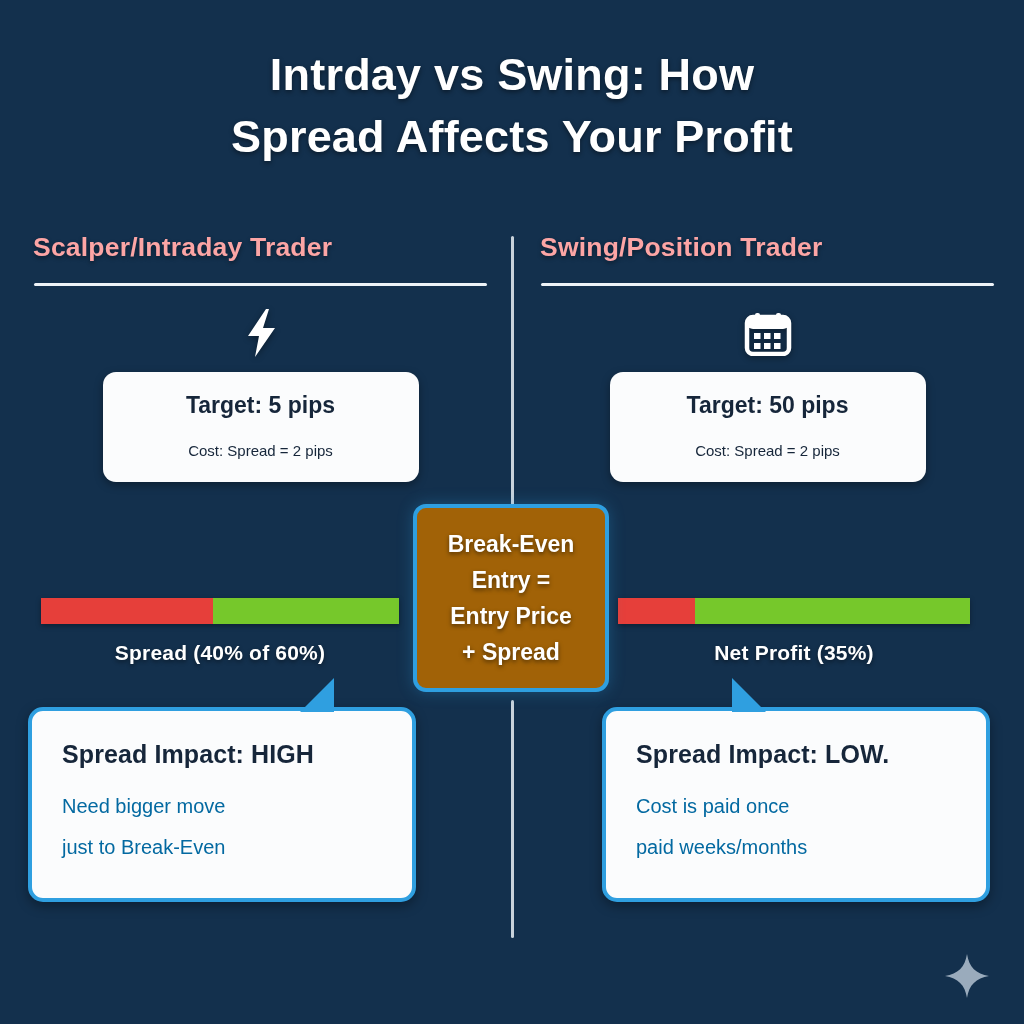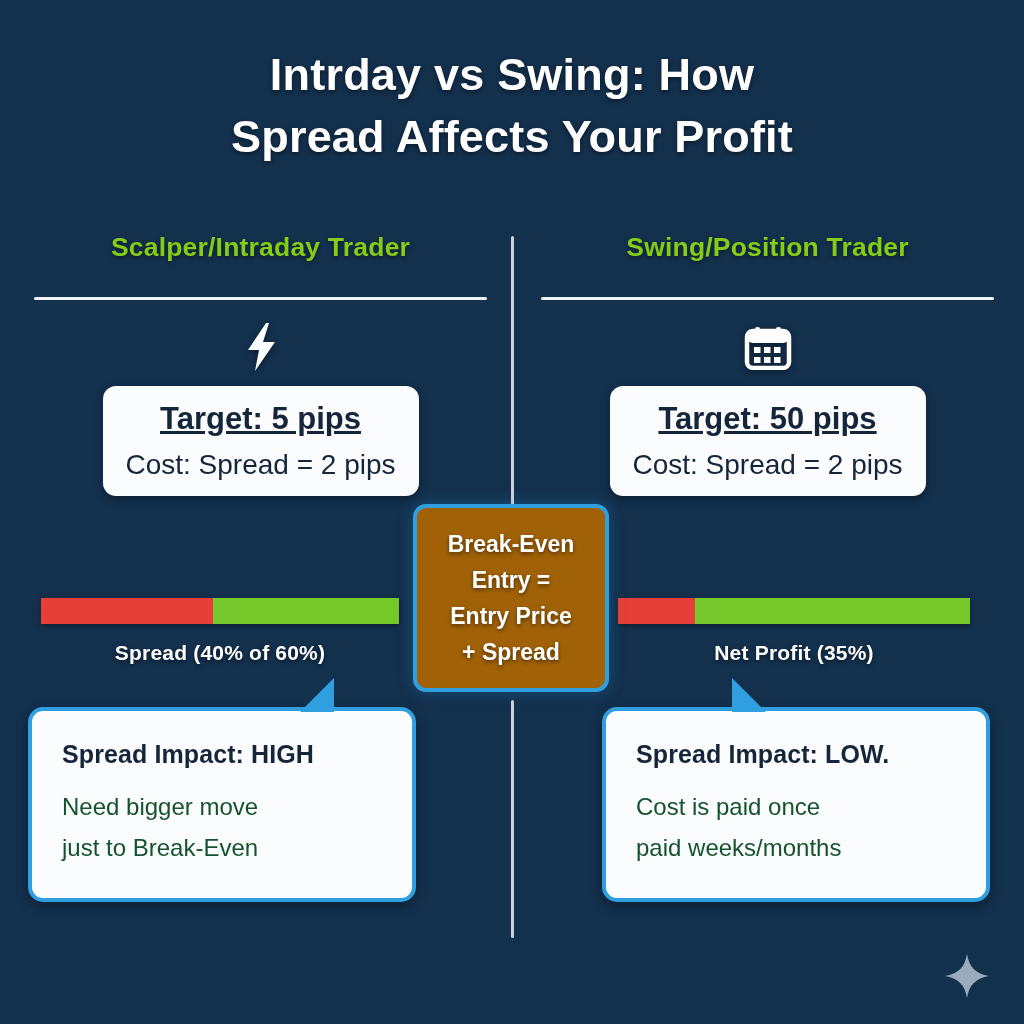--- a/index.html
+++ b/index.html
@@ -50,27 +50,27 @@
   
   .column {
     position: absolute;
     top: 232px;
     width: 455px;
   }
   #col-left  { left: 33px; }
   #col-right { left: 540px; }
 
   .col-heading {
-    color: #84cc16;
+    color: #fca5a5;
     font-size: 26.5px;
     font-weight: bold;
-    text-align: center;
+    text-align: left;
     letter-spacing: 0.2px;
     text-shadow: 0 2px 4px rgba(0,0,0,0.4);
-    padding-bottom: 34px;
+    padding-bottom: 20px;
   }
   .col-rule {
     height: 3px;
     background: #eef3f8;
     border-radius: 2px;
     margin: 0 1px;
   }
 
   
   .icon-wrap {
@@ -88,28 +88,27 @@
     width: 316px;
     background: #fbfcfd;
     border-radius: 13px;
     padding: 18px 10px 16px 10px;
     box-sizing: border-box;
     box-shadow: 0 3px 9px rgba(0,0,0,0.35);
     text-align: center;
   }
   .info-target {
     color: #16263a;
-    font-size: 31px;
+    font-size: 23px;
     font-weight: bold;
     line-height: 30px;
-    text-decoration: underline;
   }
   .info-cost {
     color: #16263a;
-    font-size: 28px;
+    font-size: 15px;
     font-weight: normal;
     line-height: 30px;
     margin-top: 16px;
   }
 
   
   .bar-block { position: absolute; }
   #bar-left  { left: 41px;  top: 598px; width: 358px; }
   #bar-right { left: 618px; top: 598px; width: 352px; }
 
@@ -190,22 +189,22 @@
   }
 
   .callout-title {
     color: #16263a;
     font-size: 25px;
     font-weight: bold;
     line-height: 33px;
     letter-spacing: 0.1px;
   }
   .callout-body {
-    color: #14532d;
-    font-size: 24px;
+    color: #0369a1;
+    font-size: 20px;
     font-weight: normal;
     line-height: 41px;
     margin-top: 15px;
   }
   .callout-body span { display: block; }
 
   
   #sparkle {
     position: absolute;
     left: 944px;

